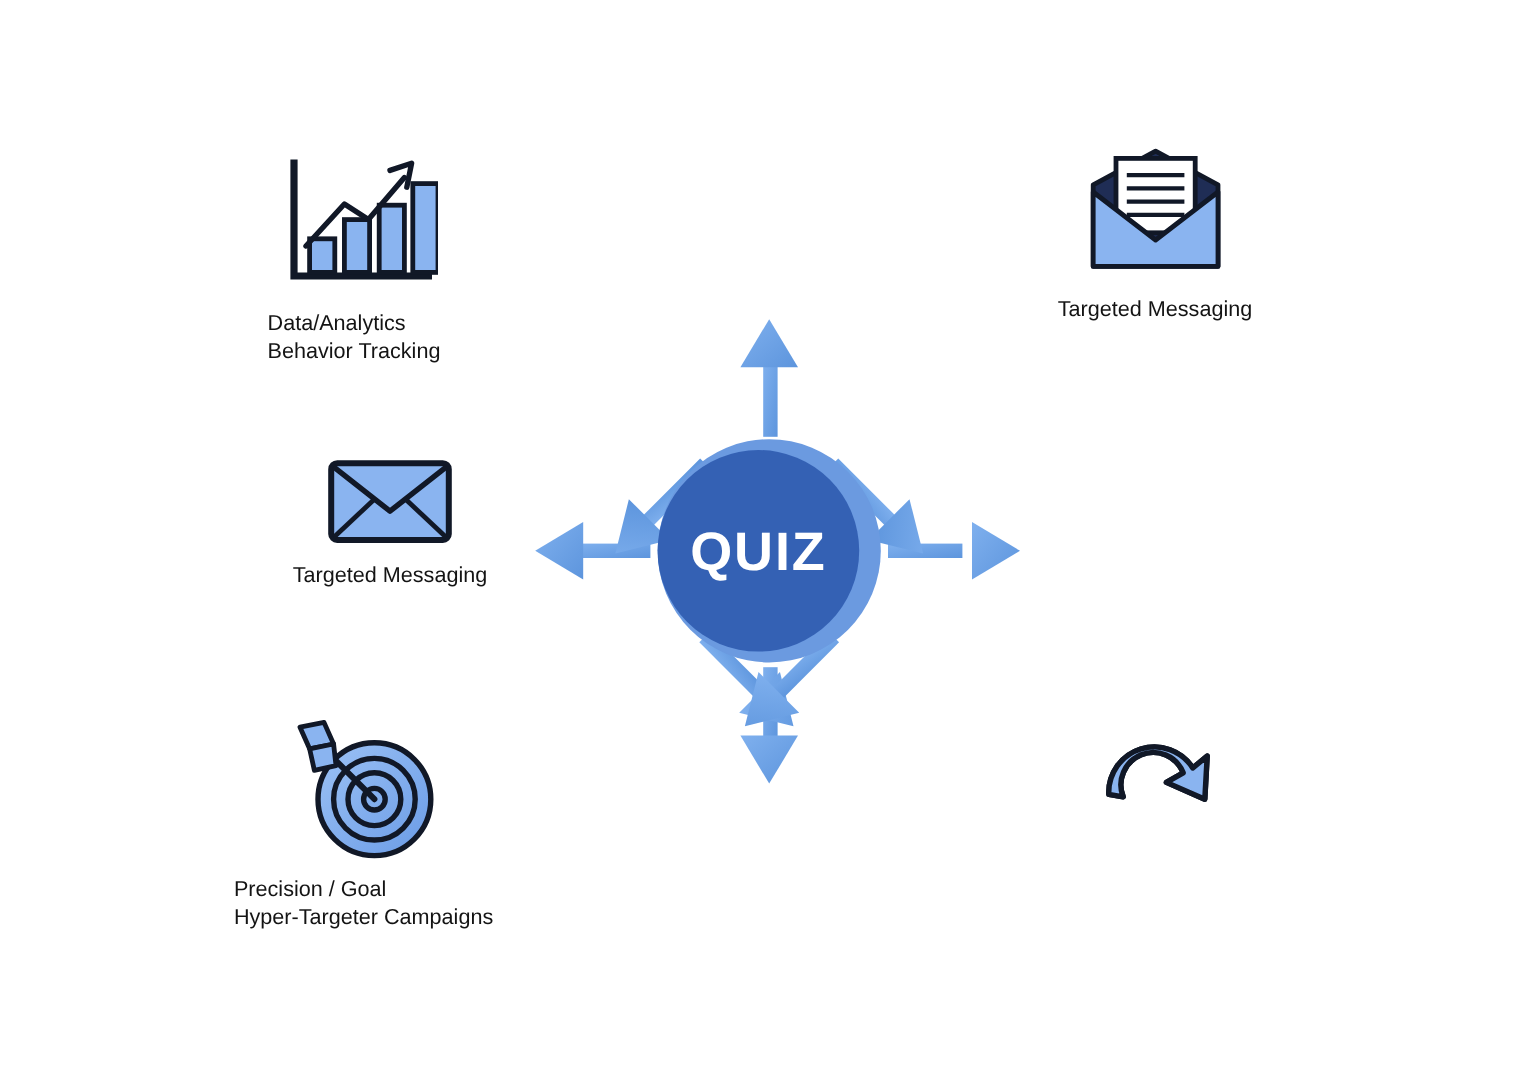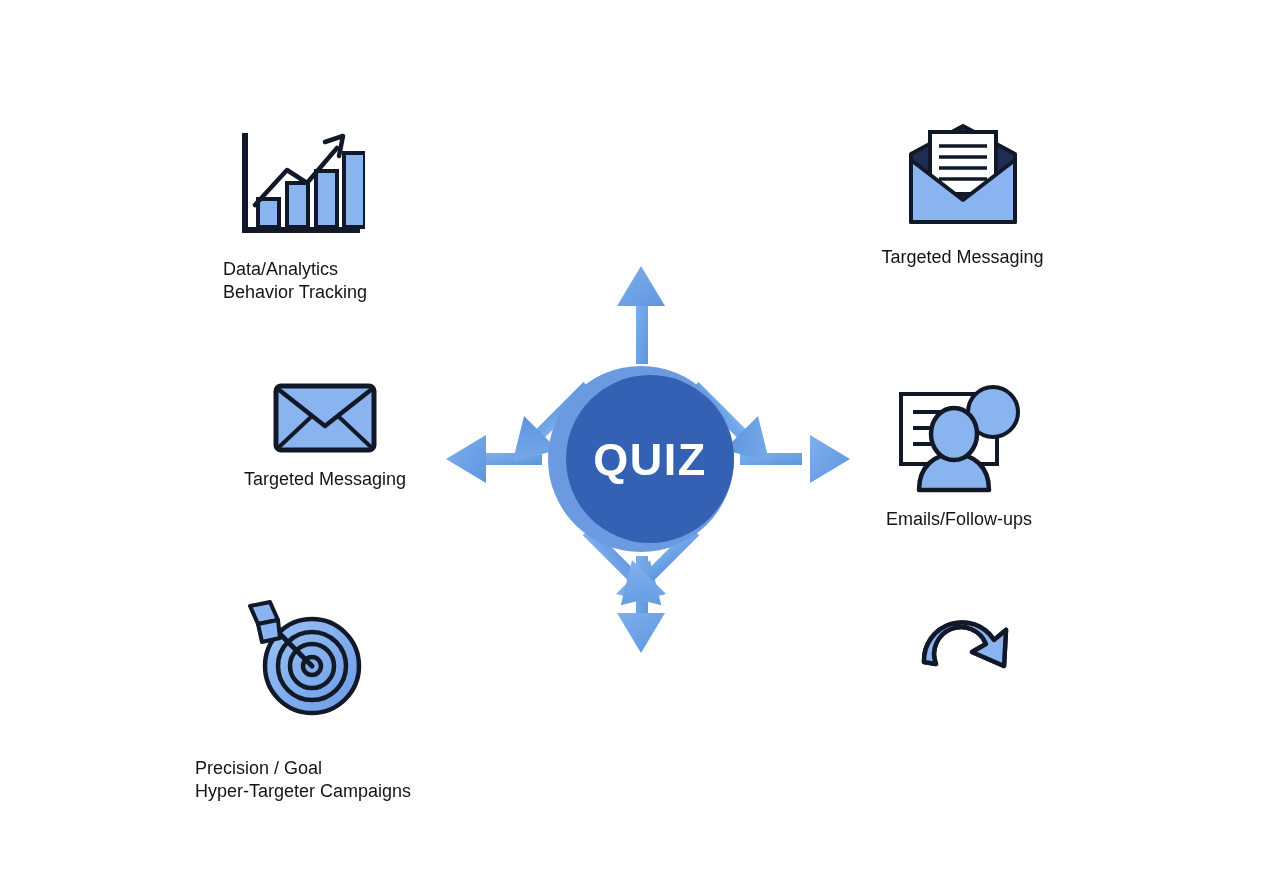--- a/index.html
+++ b/index.html
@@ -34,21 +34,21 @@
   .hub {
     position: absolute;
     left: 548px;
     top: 366px;
     width: 186px;
     height: 186px;
     border-radius: 50%;
     background: #6b9ae0;
     display: flex;
     align-items: center;
-    justify-content: flex-end;
+    justify-content: flex-start;
     box-sizing: border-box;
   }
   .hub-core {
     width: 168px;
     height: 168px;
     border-radius: 50%;
     background: #3461b4;
     display: flex;
     align-items: center;
     justify-content: center;
@@ -79,21 +79,21 @@
     font-size: 18px;
     line-height: 1.26;
     font-family: "Liberation Sans", sans-serif;
     white-space: pre-line;
   }
   
   .n-tl { left: 168px;  top: 126px;  width: 254px; }
   .n-tr { left: 840px;  top: 120px;  width: 245px; }
   .n-ml { left: 205px;  top: 382px;  width: 240px; }
   .n-mr { left: 850px;  top: 382px;  width: 218px; }
-  .n-bl { left: 158px;  top: 596px;  width: 290px; gap: 27px; }
+  .n-bl { left: 158px;  top: 596px;  width: 290px; }
   .n-br { left: 812px;  top: 600px;  width: 300px; }
 </style>
 </head>
 <body>
 
 <div id="stage">
 
   <svg class="layer" viewBox="0 0 1280 896" width="1280" height="896" aria-hidden="true">
     <defs>
       <linearGradient id="arrGrad" x1="0" y1="0" x2="1" y2="1">
@@ -186,37 +186,20 @@
   <div class="node n-ml">
     <svg class="node-icon" width="106" height="72" viewBox="0 0 106 72">
       <rect x="4" y="4" width="98" height="64" rx="5" ry="5" fill="#8ab4f0" stroke="#111827" stroke-width="5"></rect>
       <path d="M6 7 L53 44 L100 7" fill="none" stroke="#111827" stroke-width="4.5" stroke-linejoin="round"></path>
       <path d="M6 66 L40 34" fill="none" stroke="#111827" stroke-width="4"></path>
       <path d="M100 66 L66 34" fill="none" stroke="#111827" stroke-width="4"></path>
     </svg>
     <div class="node-label">Targeted Messaging</div>
   </div>
 
-  <div class="node n-mr">
-    <svg class="node-icon" width="124" height="112" viewBox="0 0 124 112">
-
-      <rect x="4" y="12" width="96" height="70" fill="#ffffff" stroke="#111827" stroke-width="4"></rect>
-      <line x1="16" y1="30" x2="76" y2="30" stroke="#111827" stroke-width="4"></line>
-      <line x1="16" y1="46" x2="76" y2="46" stroke="#111827" stroke-width="4"></line>
-      <line x1="16" y1="62" x2="76" y2="62" stroke="#111827" stroke-width="4"></line>
-
-      <circle cx="96" cy="30" r="25" fill="#8ab4f0" stroke="#111827" stroke-width="4"></circle>
-      <path d="M78 44 L64 52 L80 54 Z" fill="#8ab4f0" stroke="#111827" stroke-width="4" stroke-linejoin="round"></path>
-
-      <path d="M22 108 C22 84 38 72 57 72 C76 72 92 84 92 108 Z" fill="#8ab4f0" stroke="#111827" stroke-width="4.5" stroke-linejoin="round"></path>
-
-      <ellipse cx="57" cy="52" rx="23" ry="26" fill="#8ab4f0" stroke="#111827" stroke-width="4.5"></ellipse>
-    </svg>
-    <div class="node-label">Emails/Follow-ups</div>
-  </div>
 
   <div class="node n-bl">
     <svg class="node-icon" width="126" height="120" viewBox="0 0 126 120">
       <defs>
         <linearGradient id="tgtGrad" x1="0" y1="0" x2="1" y2="1">
           <stop offset="0%" stop-color="#9cc2f5"></stop>
           <stop offset="100%" stop-color="#6a9be6"></stop>
         </linearGradient>
       </defs>
       <circle cx="72" cy="70" r="47" fill="url(#tgtGrad)" stroke="#111827" stroke-width="4.5"></circle>

